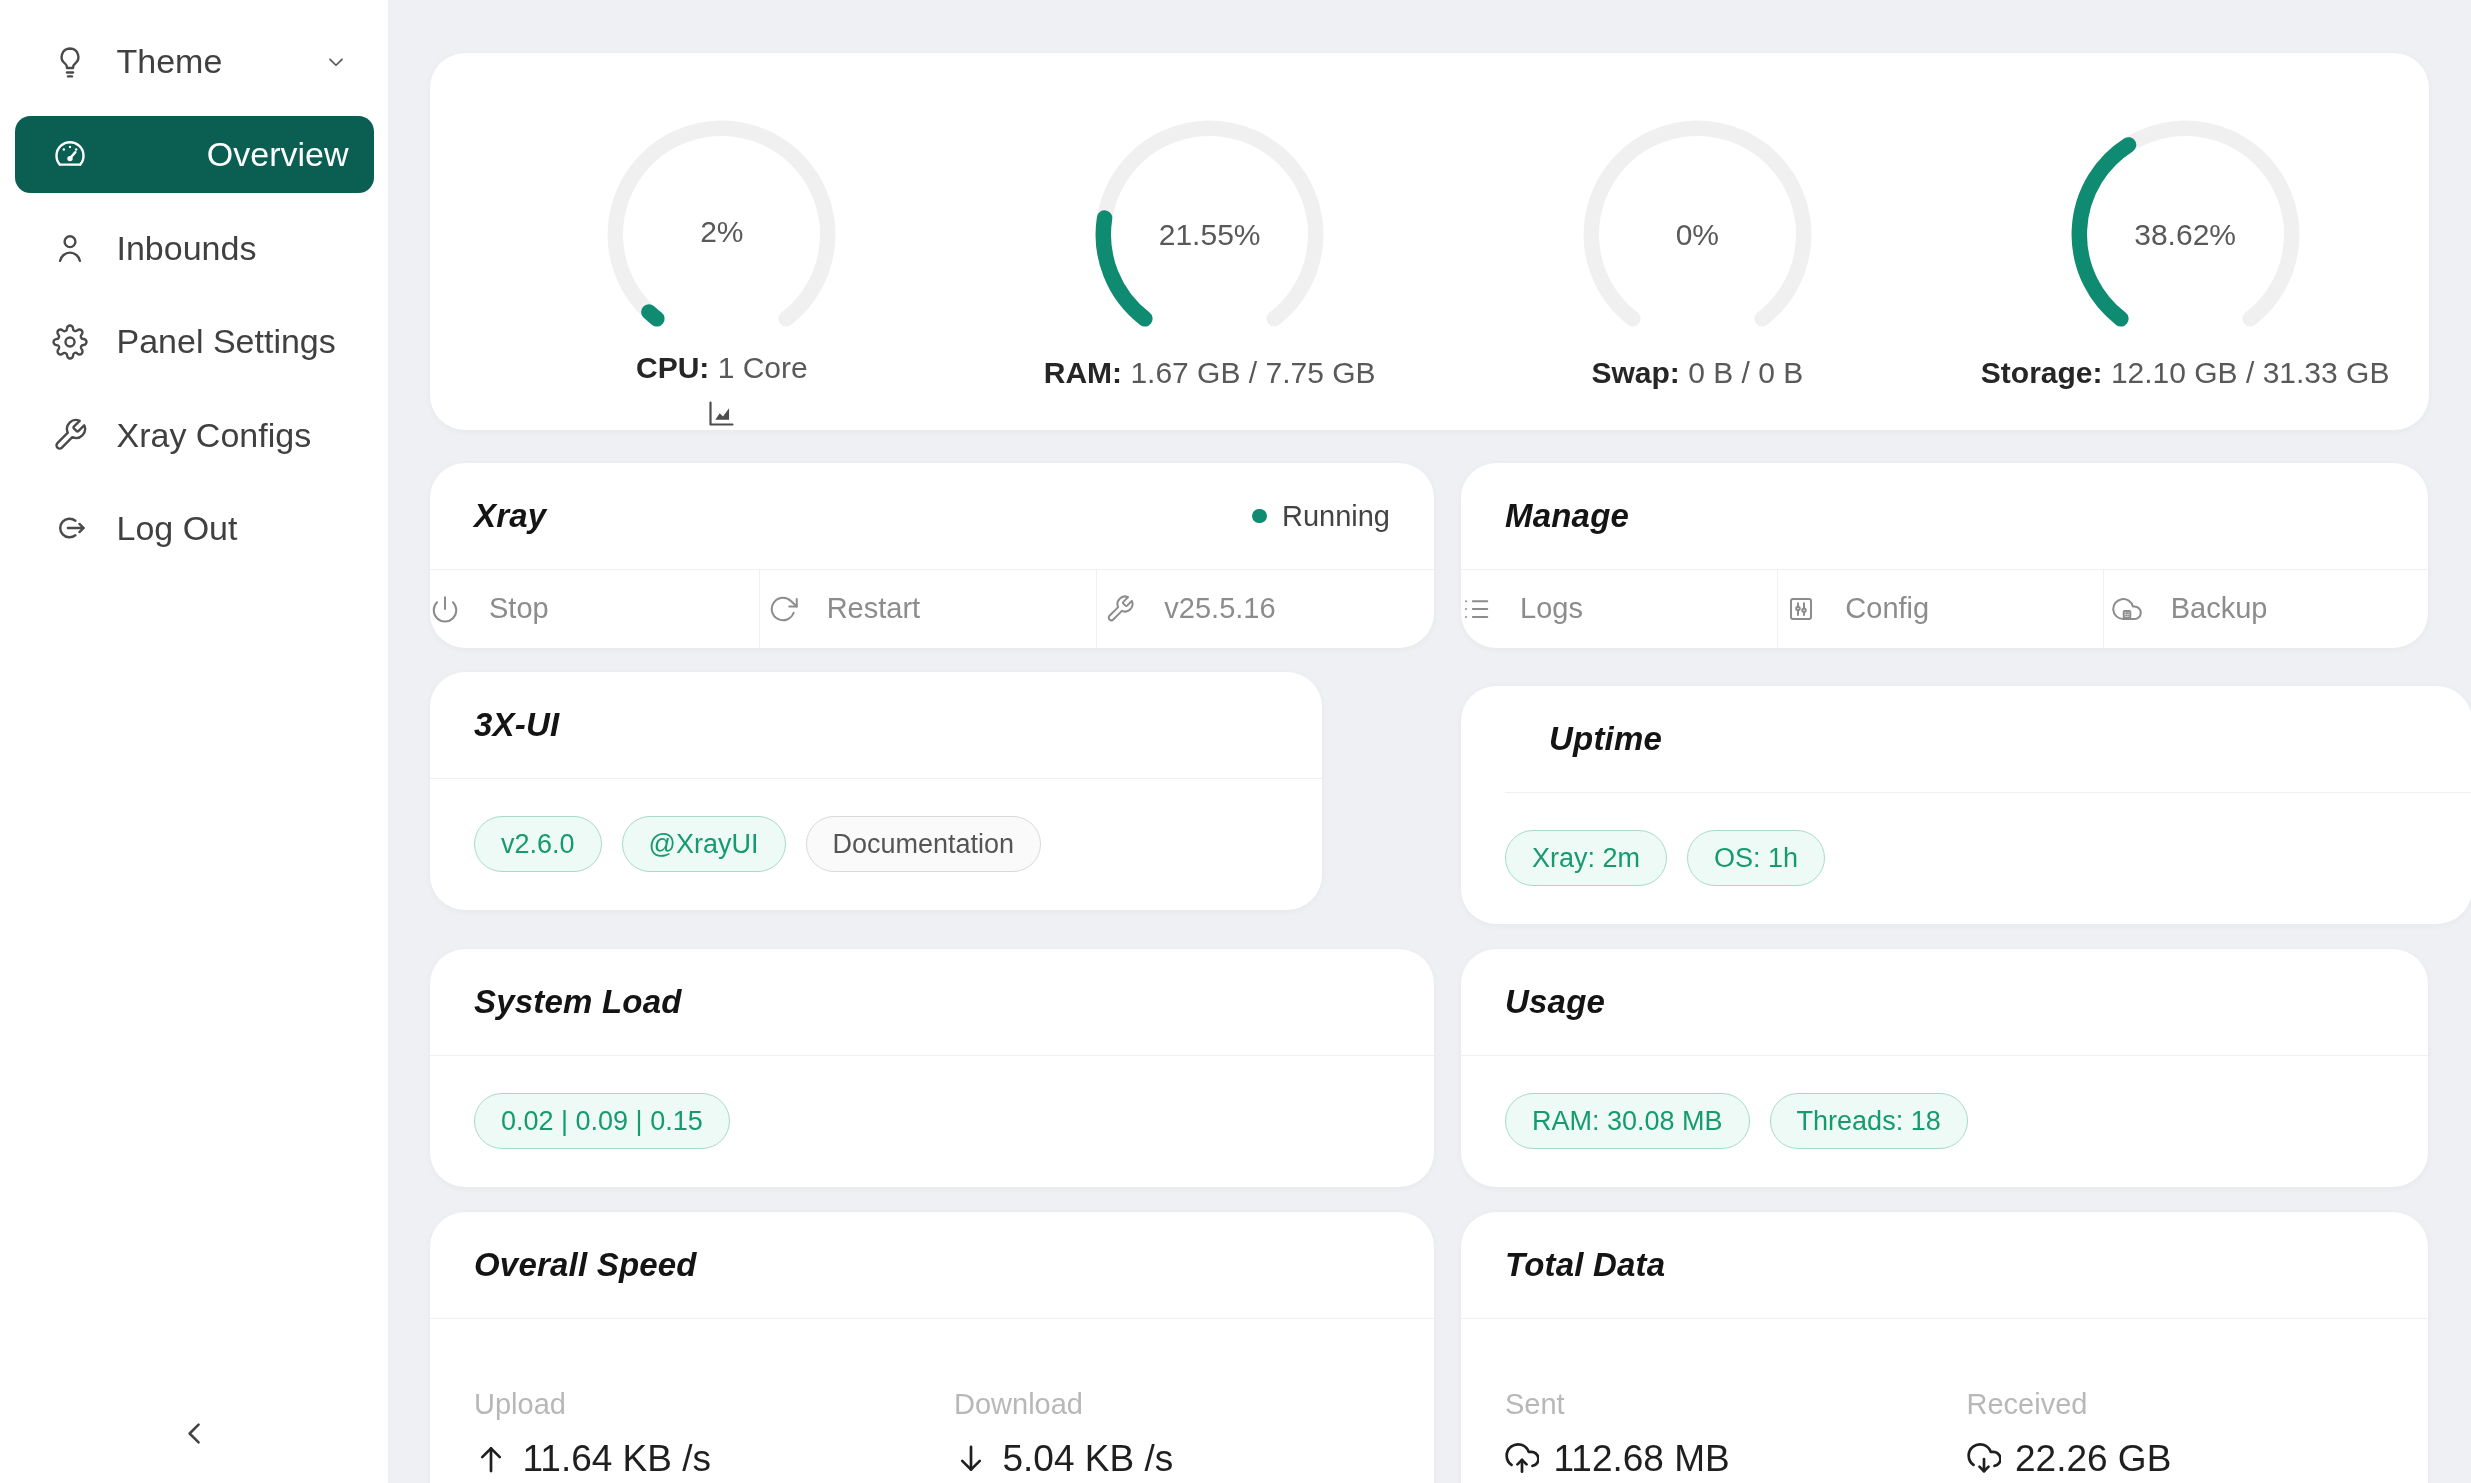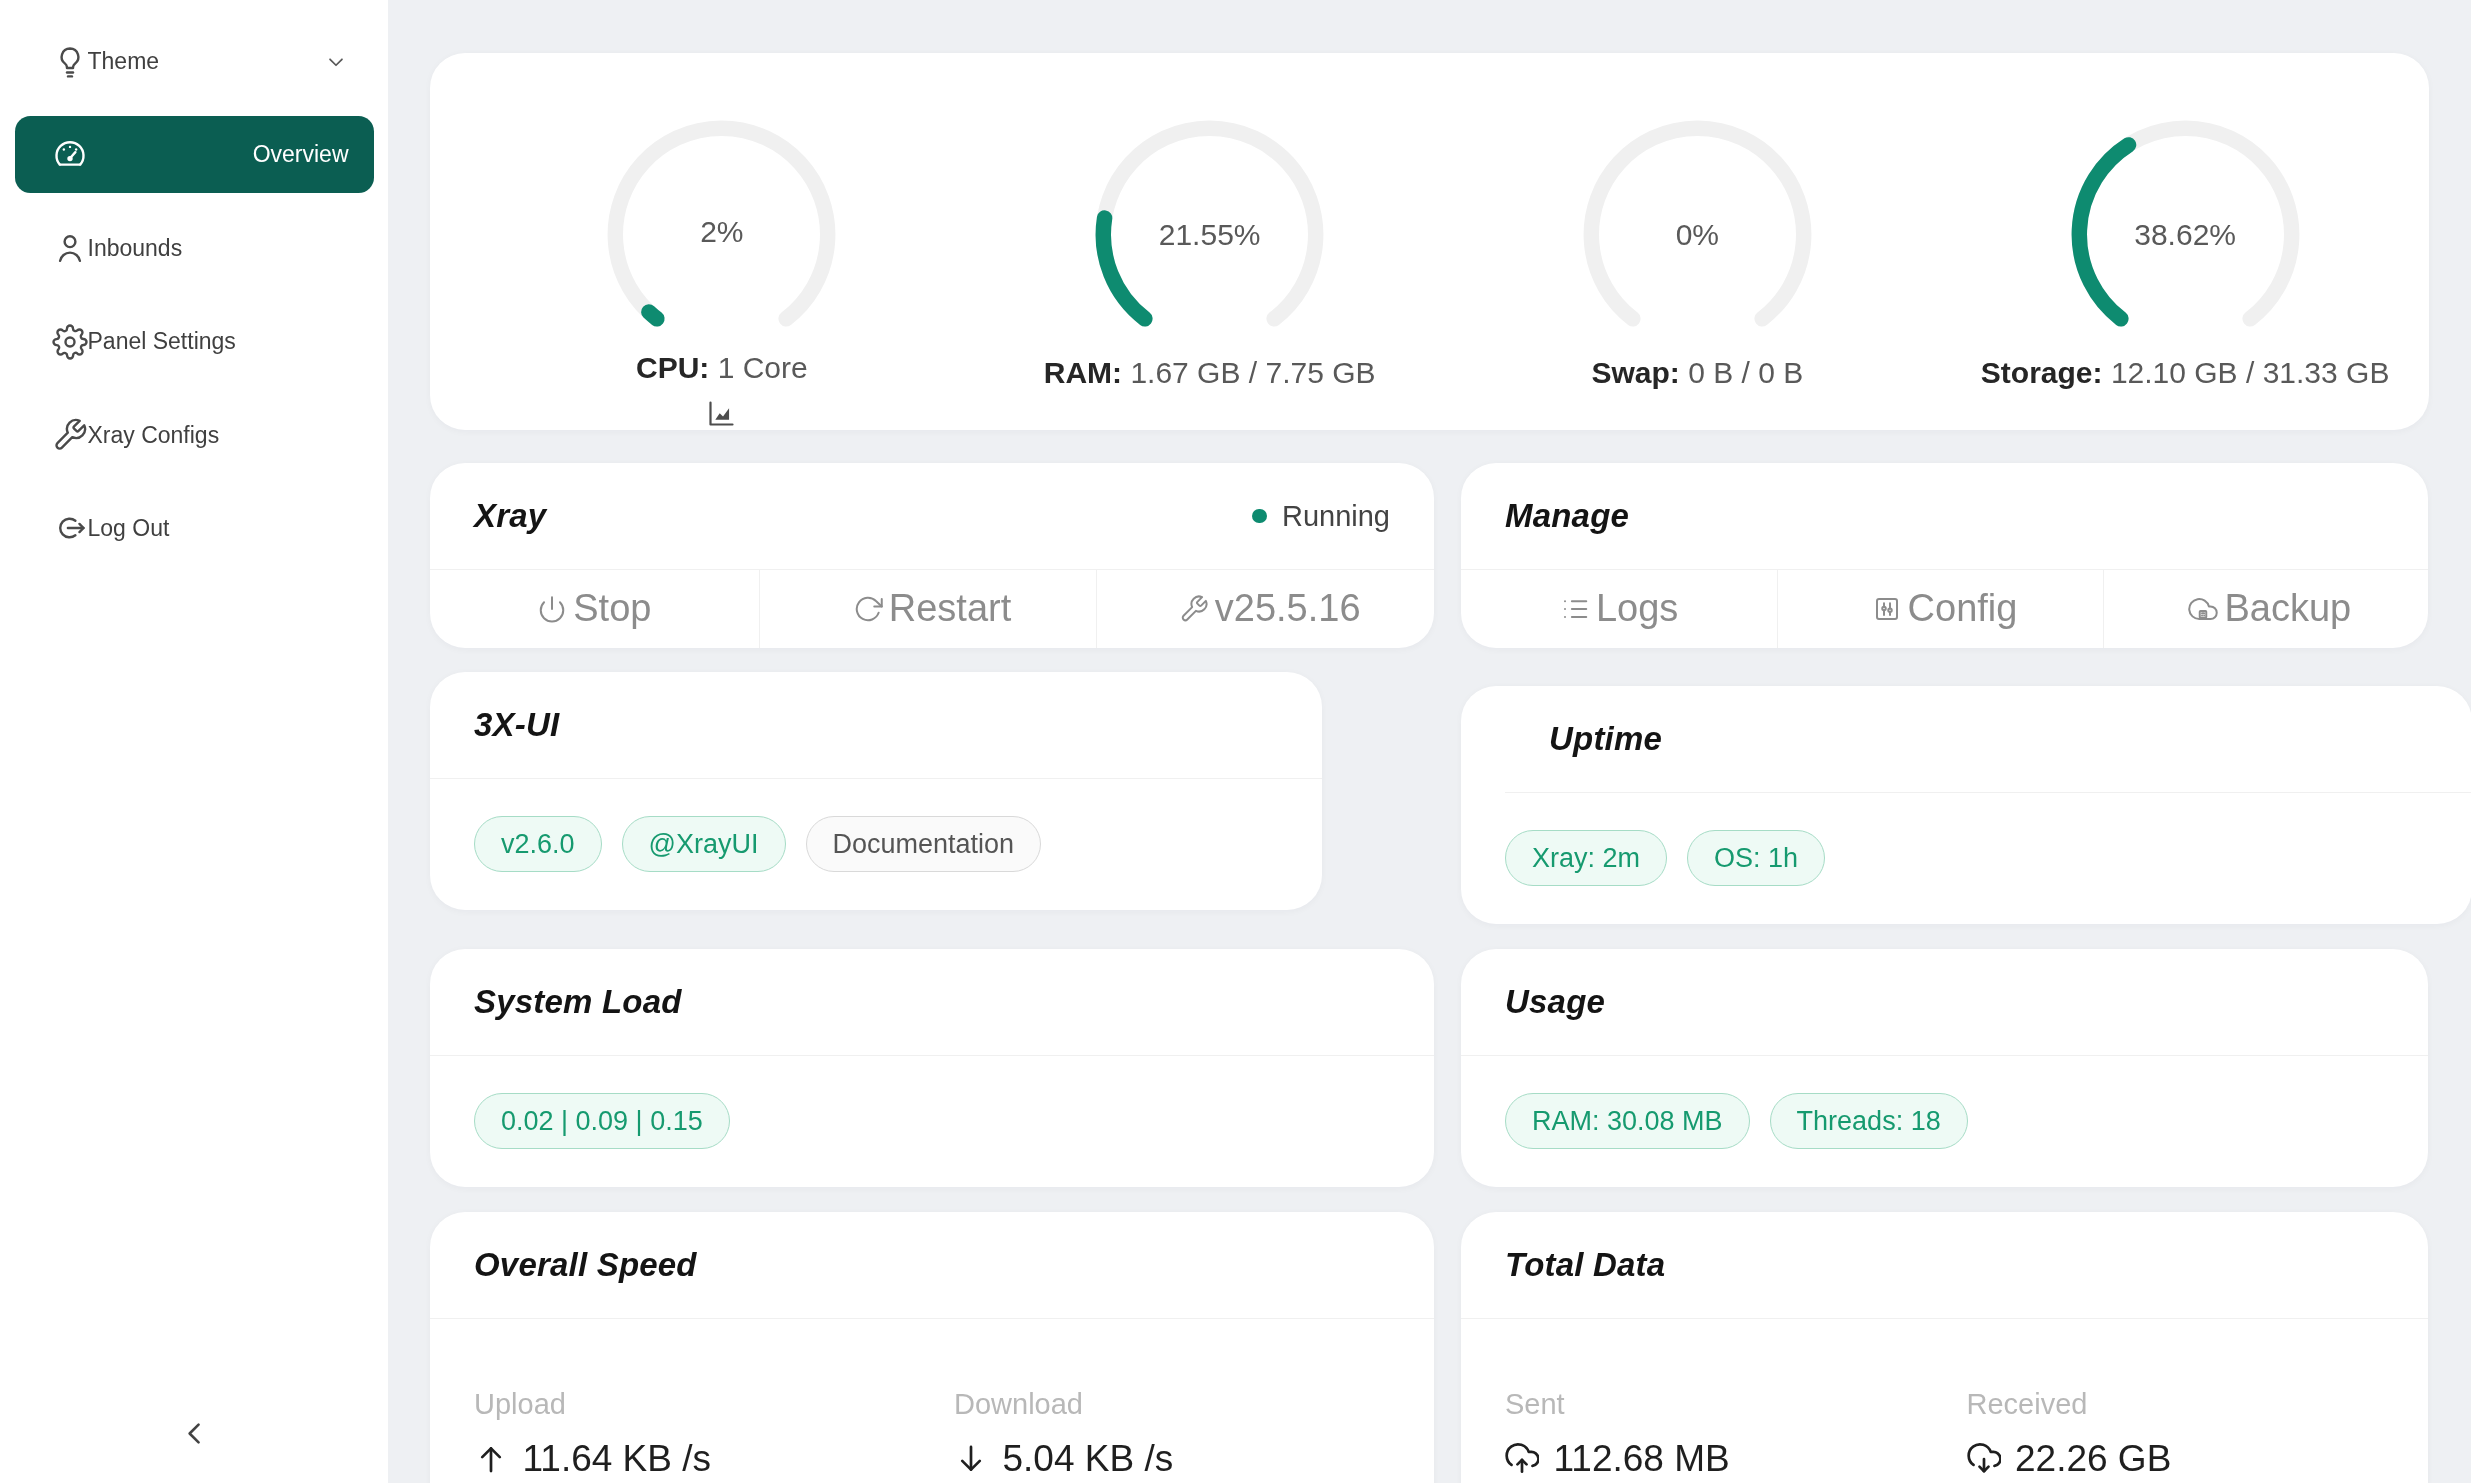--- a/index.html
+++ b/index.html
@@ -9,22 +9,22 @@
     font-family:"Liberation Sans", sans-serif;
     -webkit-font-smoothing:antialiased;
   }
   .icon{display:inline-block;flex:0 0 auto;}
 
   
   .sidebar{position:absolute;left:0;top:0;width:388px;height:1483px;background:#ffffff;}
   .side-menu{padding-top:23px;}
   .side-item{
     height:77px;margin:0 14.5px 16.4px 14.5px;border-radius:15.4px;
-    display:flex;align-items:center;padding:0 25px 0 37px;
-    font-size:23px;color:#404040;cursor:pointer;
+    display:flex;align-items:center;gap:29px;padding:0 25px 0 37px;
+    font-size:34px;color:#404040;cursor:pointer;
   }
   .side-item .icon{width:36px;height:36px;color:#4a4a4a;}
   .side-item.active{background:var(--sidebar-active);color:#ffffff;justify-content:space-between;}
   .side-item.active .icon{color:#ffffff;}
   .side-label{white-space:nowrap;}
   .side-item .chev{width:26px;height:26px;margin-left:auto;color:#595959;}
   .collapse-btn{
     position:absolute;bottom:21px;left:0;width:388px;height:58px;
     display:flex;align-items:center;justify-content:center;
     background:none;border:none;cursor:pointer;color:#434343;padding:0;
@@ -39,22 +39,22 @@
   .card-head{
     height:106px;display:flex;align-items:center;justify-content:space-between;
     padding:0 44px;border-bottom:1.9px solid #f0f0f0;
   }
   .card-title{margin:0;font-size:33px;font-weight:700;color:#141414;letter-spacing:0.2px;font-style:italic;}
   .status{display:flex;align-items:center;gap:15.4px;font-size:29px;color:#434343;}
   .status .dot{width:14.5px;height:14.5px;border-radius:50%;background:var(--accent);}
 
   .card-actions{position:absolute;left:0;right:0;top:106px;bottom:0;display:flex;}
   .action{
-    flex:1;display:flex;align-items:center;justify-content:center;gap:6px;
-    color:#8c8c8c;font-size:38px;cursor:pointer;
+    flex:1;display:flex;align-items:center;justify-content:flex-start;gap:29px;
+    color:#8c8c8c;font-size:29px;cursor:pointer;
   }
   .action + .action{border-left:1.9px solid #f0f0f0;padding-left:8px;}
   .action .icon{width:30px;height:30px;}
 
   .card-body{position:absolute;left:0;right:0;top:106px;bottom:0;}
   .tags{display:flex;align-items:center;gap:20px;padding:0 44px;}
   .tag{
     display:inline-flex;align-items:center;height:54px;padding:0 26px;
     border-radius:29px;font-size:27px;white-space:nowrap;
   }

